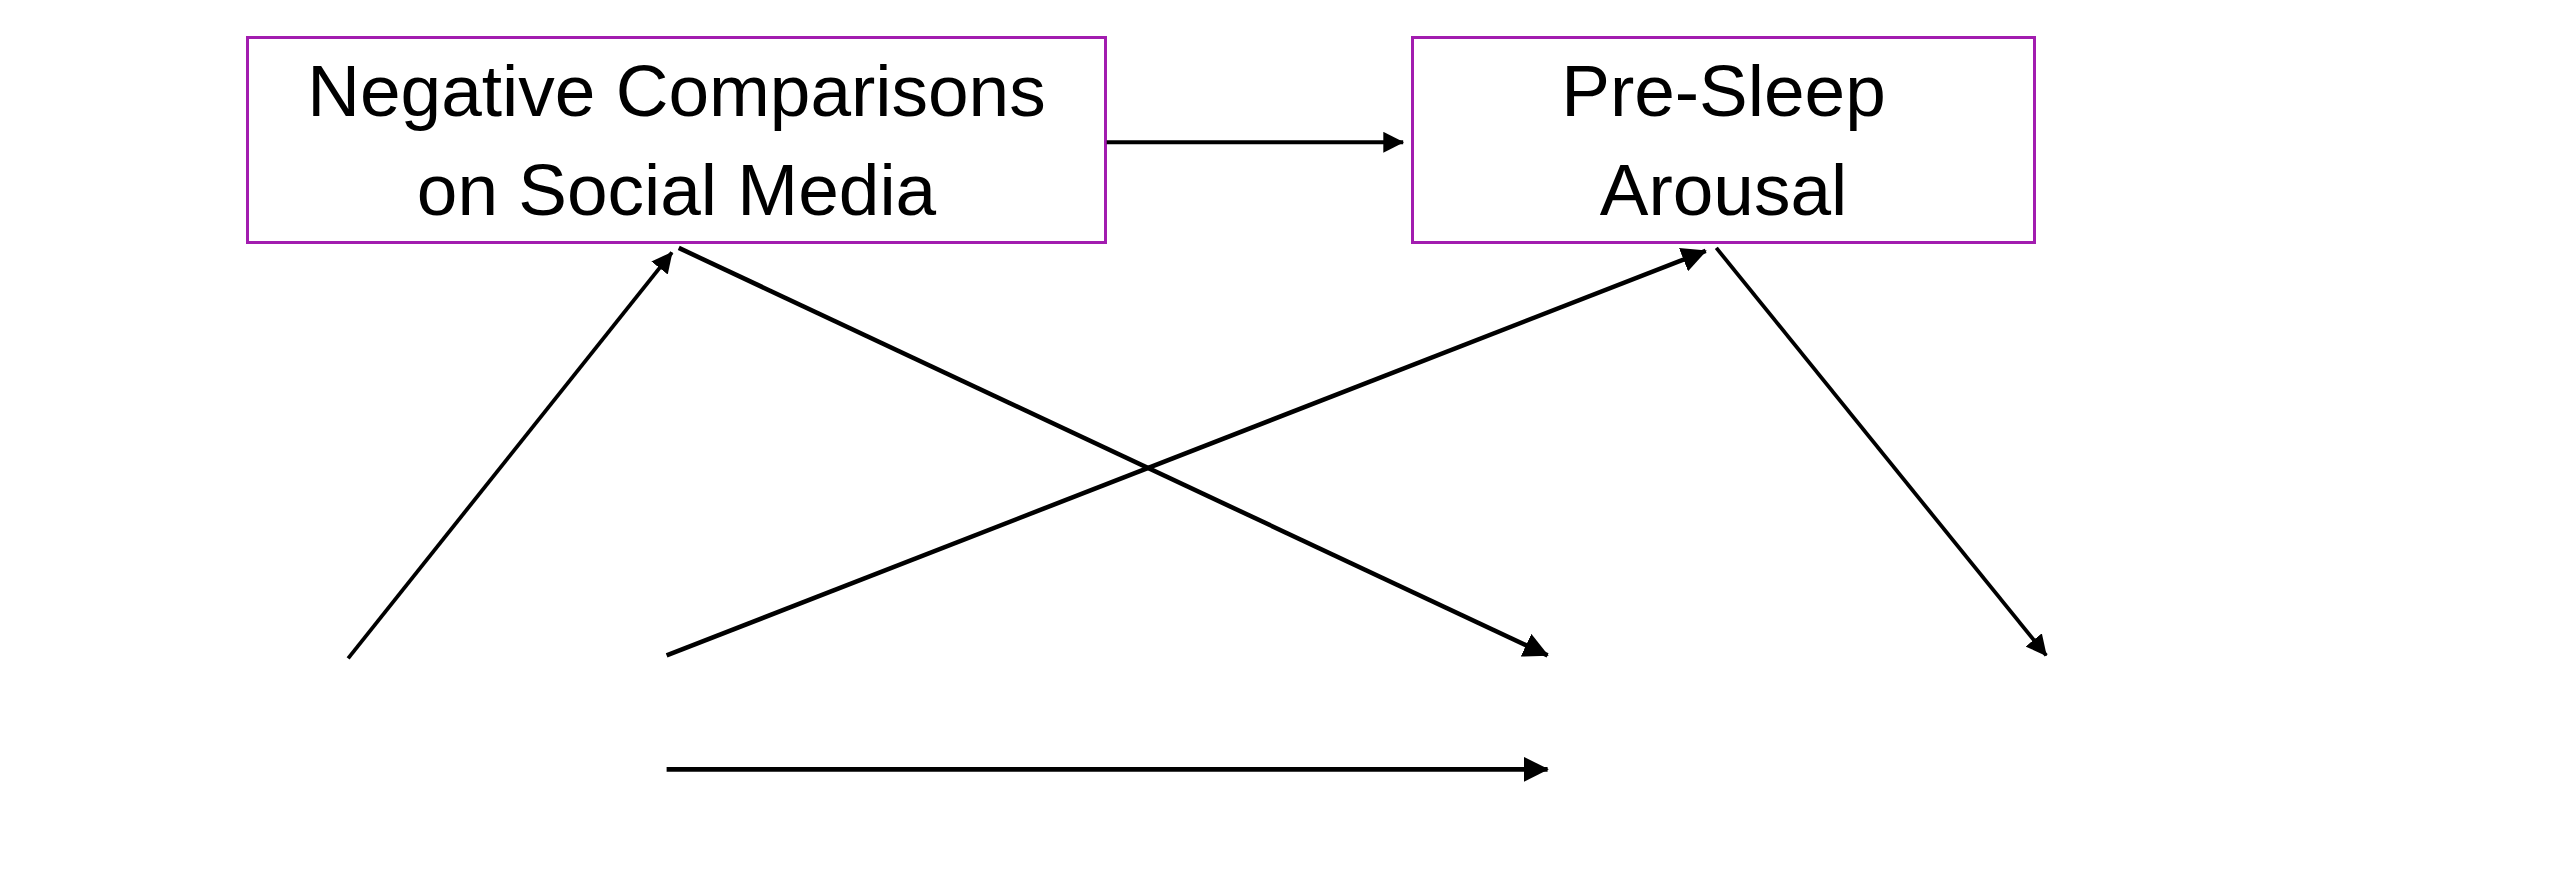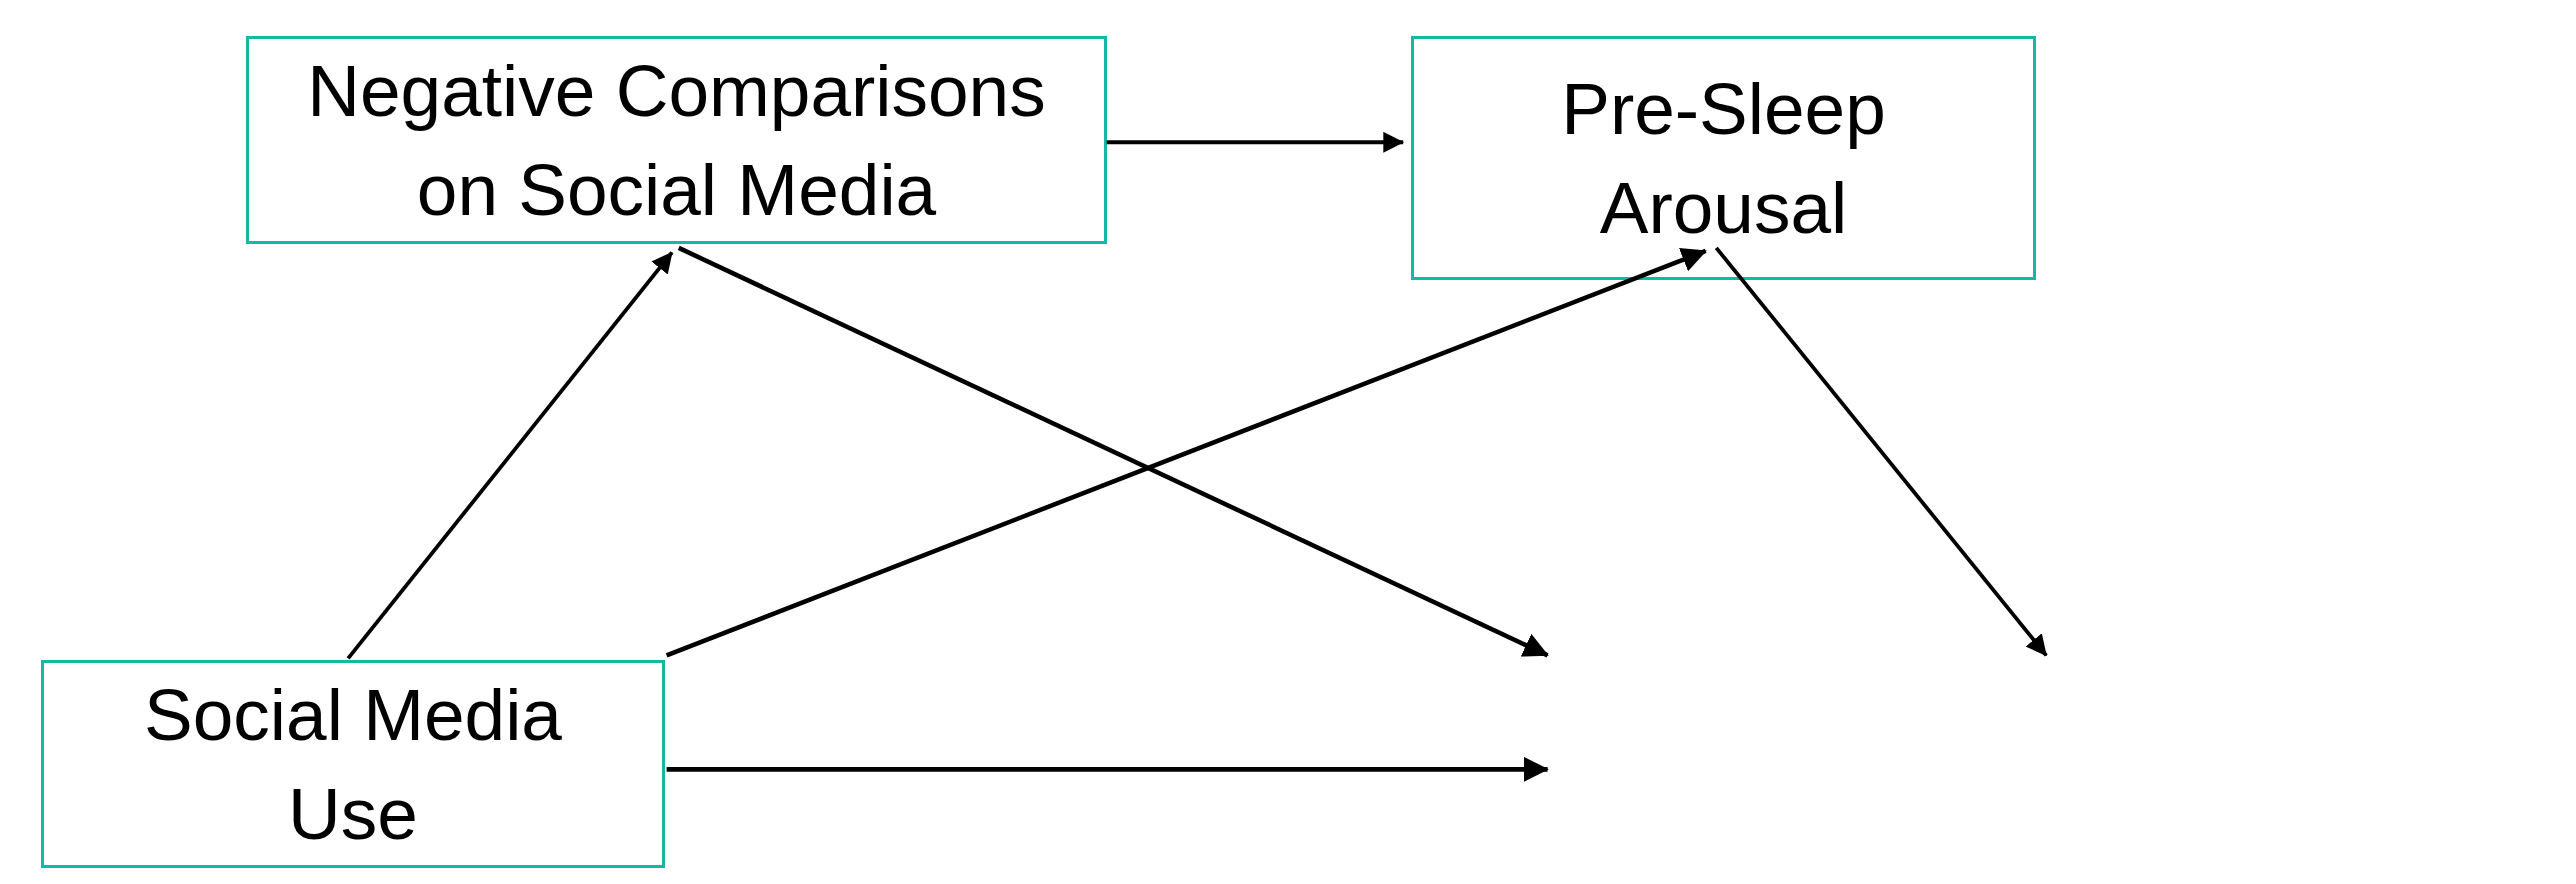--- a/index.html
+++ b/index.html
@@ -8,34 +8,34 @@
     width: 2576px;
     height: 885px;
     background: #ffffff;
     overflow: hidden;
     font-family: "Liberation Sans", sans-serif;
   }
   .node {
     position: absolute;
     box-sizing: border-box;
     background: #ffffff;
-    border: 3px solid #14b8a6;
+    border: 3px solid #a21caf;
     display: flex;
     align-items: center;
     justify-content: center;
   }
   .node .label {
     font-size: 73px;
     line-height: 99px;
     color: #000000;
     text-align: center;
     white-space: pre-line;
   }
   #node-negative-comparisons { left: 246px;  top: 36px;  width: 861px; height: 208px; }
-  #node-pre-sleep-arousal    { left: 1411px; top: 36px;  width: 625px;  height: 244px; }
+  #node-pre-sleep-arousal    { left: 1411px; top: 36px;  width: 625px;  height: 208px; }
   #node-social-media-use     { left: 41px;   top: 660px; width: 624px;  height: 208px; }
   #node-poor-sleep           { left: 1555px; top: 660px; width: 989px; height: 208px; }
   #edges-layer {
     position: absolute;
     left: 0; top: 0;
     width: 2576px;
     height: 885px;
     pointer-events: none;
   }
 </style>
@@ -47,24 +47,20 @@
   <div class="node" id="node-negative-comparisons">
     <span class="label">Negative Comparisons
 on Social Media</span>
   </div>
 
   <div class="node" id="node-pre-sleep-arousal">
     <span class="label">Pre-Sleep
 Arousal</span>
   </div>
 
-  <div class="node" id="node-social-media-use">
-    <span class="label">Social Media
-Use</span>
-  </div>
 
 
   <svg id="edges-layer" viewBox="0 0 3389 1164" xmlns="http://www.w3.org/2000/svg">
     <defs>
       <marker id="arrowhead" viewBox="0 0 10 10" refX="9.5" refY="5" markerWidth="5.5" markerHeight="5.5" orient="auto-start-reverse">
         <path d="M 0 0 L 10 5 L 0 10 z" fill="#000000"></path>
       </marker>
     </defs>
   <line x1="458" y1="866" x2="884" y2="332" stroke="#000000" stroke-width="5" marker-end="url(#arrowhead)"></line>
       <line x1="1456" y1="187" x2="1846" y2="187" stroke="#000000" stroke-width="5" marker-end="url(#arrowhead)"></line>

